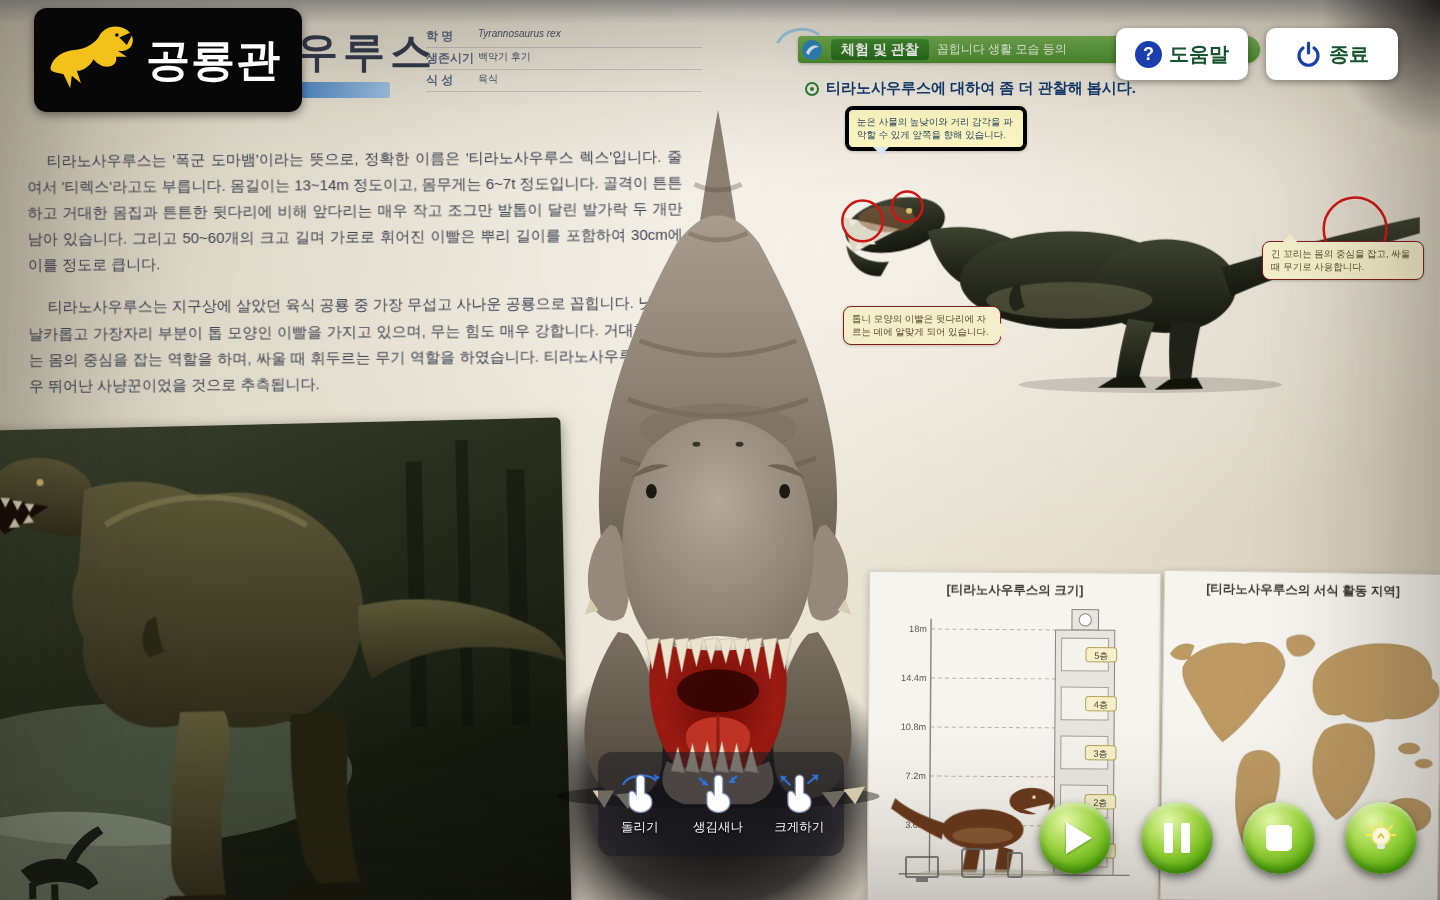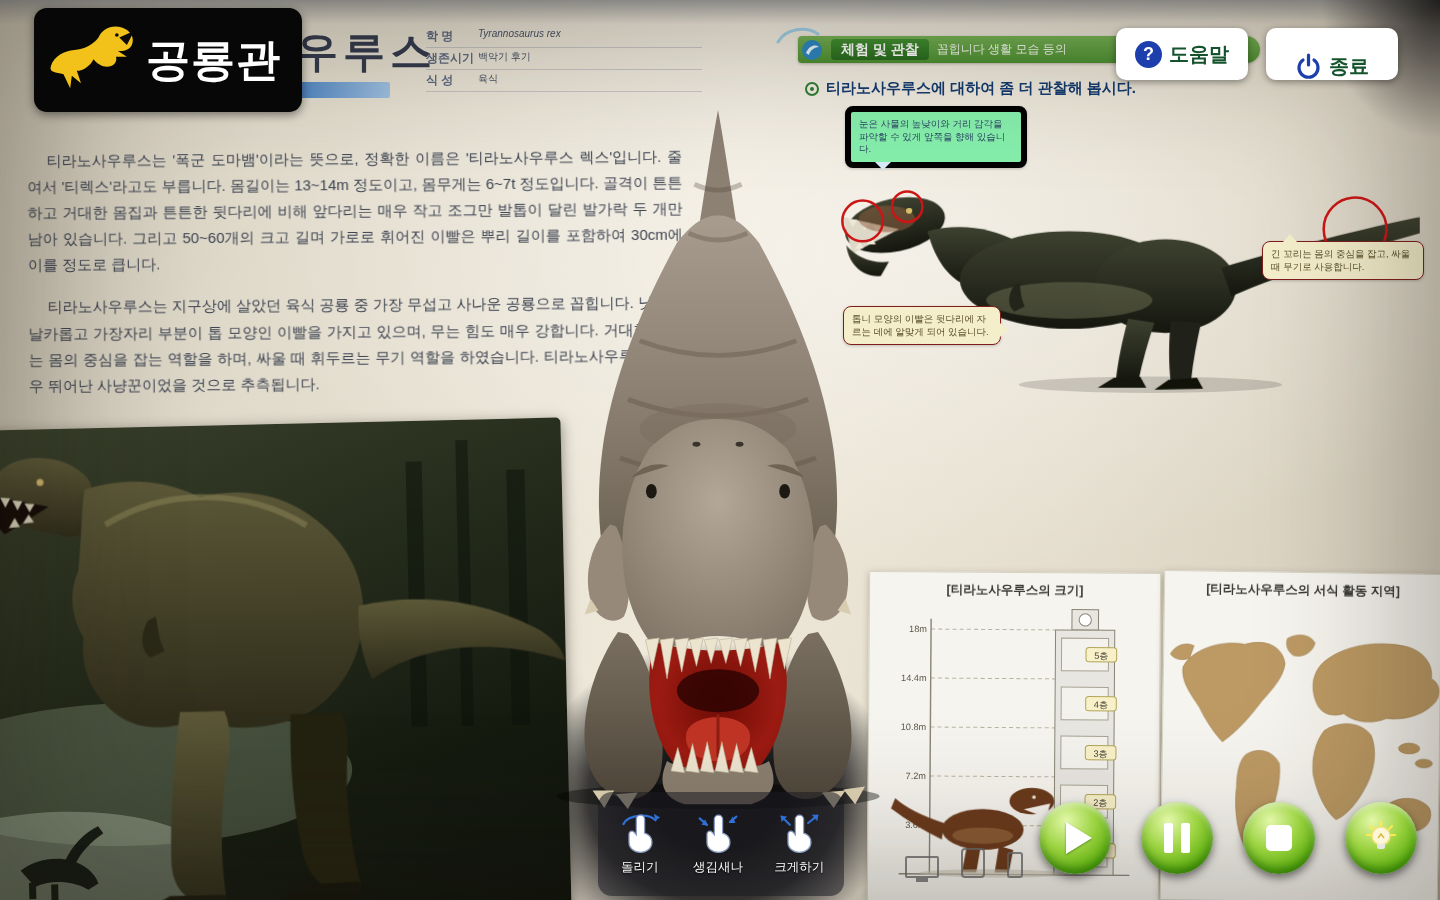--- a/index.html
+++ b/index.html
@@ -44,40 +44,40 @@
   .banner { left:34px; top:8px; width:268px; height:104px; background:#070707;
     border-radius:13px; display:flex; align-items:center; padding:0 12px; gap:0;
     box-shadow:0 3px 10px rgba(0,0,0,.45); z-index:22; }
   .banner-title { color:#fff; font-size:44px; font-weight:bold; letter-spacing:1px; }
 
   
   .top-btn { top:28px; height:52px; width:132px; background:#fff; border-radius:10px;
     display:flex; align-items:center; justify-content:center; gap:7px; cursor:pointer;
     box-shadow:0 2px 7px rgba(0,0,0,.4); z-index:22; }
   .top-btn .lbl { color:#14532d; font-weight:bold; font-size:20px; }
-  .btn-help { left:1116px; } .btn-exit { left:1266px;align-items:flex-end; }
+  .btn-help { left:1116px; } .btn-exit { left:1266px; }
   .q-icon { width:27px; height:27px; border-radius:50%; background:#1d3fae; color:#fff;
     font-weight:bold; font-size:18px; display:flex; align-items:center; justify-content:center; }
 
   
   .obs-bar { left:798px; top:36px; width:462px; height:27px; border-radius:4px 14px 14px 4px;
     background:linear-gradient(180deg,#74b153,#4a8c2e); display:flex; align-items:center;
     padding:0 8px 0 3px; gap:8px; z-index:5; box-shadow:0 1px 3px rgba(0,0,0,.25); }
   .obs-left { background:linear-gradient(180deg,#3f8f2f,#27691c); border-radius:4px;
     height:21px; display:flex; align-items:center; padding:0 10px; color:#fff;
     font-weight:bold; font-size:14px; white-space:nowrap; }
   .obs-sub { color:#eef7e8; font-size:12px; white-space:nowrap; overflow:hidden; }
   .swoosh { left:776px; top:24px; z-index:5; }
   .obs-prompt { left:804px; top:79px; display:flex; align-items:center; gap:6px; z-index:5; }
   .obs-prompt .txt { font-size:15px; font-weight:bold; color:#123a6e; filter:blur(.3px); }
 
   
   .bubble { position:absolute; border-radius:8px; padding:6px 8px; font-size:9.5px;
     line-height:1.32; z-index:5; box-shadow:0 1px 3px rgba(0,0,0,.2); }
-  .bubble-blue { background:#86efac; border:6px solid #000000; color:#2c4a66; }
+  .bubble-blue { background:#fef9c3; border:4px solid #000000; color:#2c4a66; }
   .bubble-yellow { background:#f4eecb; border:1px solid #7f1d1d; color:#5a4f28; }
   .bubble-top { left:845px; top:106px; width:182px; }
   .bubble-top::after { content:""; position:absolute; left:24px; bottom:-8px;
     border-left:8px solid transparent; border-right:8px solid transparent; border-top:8px solid #d7ecf8; }
   .bubble-left { left:843px; top:306px; width:158px; }
   .bubble-left::after { content:""; position:absolute; right:-8px; top:16px;
     border-top:7px solid transparent; border-bottom:7px solid transparent; border-left:8px solid #f4eecb; }
   .bubble-right { left:1262px; top:241px; width:162px; }
   .bubble-right::after { content:""; position:absolute; left:20px; top:-8px;
     border-left:7px solid transparent; border-right:7px solid transparent; border-bottom:8px solid #f4eecb; }
@@ -104,21 +104,21 @@
     font-weight:bold; filter:blur(.35px); }
 
   
   .devices { left:905px; top:848px; display:flex; gap:22px; align-items:flex-end; z-index:6; opacity:.8; }
   .dev-monitor { width:34px; height:22px; border:2px solid #6a6a6a; border-radius:2px; position:relative; }
   .dev-monitor::after { content:""; position:absolute; left:9px; bottom:-6px; width:12px; height:4px; background:#6a6a6a; }
   .dev-tablet { width:24px; height:30px; border:2px solid #6a6a6a; border-radius:4px; }
   .dev-phone { width:16px; height:26px; border:2px solid #6a6a6a; border-radius:3px; }
 
   
-  .gestures { left:598px; top:792px; width:246px; height:104px; border-radius:14px;
+  .gestures { left:598px; top:752px; width:246px; height:104px; border-radius:14px;
     background:rgba(28,28,34,.55); display:flex; align-items:center;
     justify-content:space-around; z-index:20; padding:6px 4px; }
   .gesture-item { display:flex; flex-direction:column; align-items:center; gap:3px; }
   .gesture-item .glabel { color:#fff; font-size:12.5px; text-shadow:0 1px 2px #000; }
 
   
   .ctrl { top:802px; width:72px; height:72px; border-radius:50%; cursor:pointer; z-index:25;
     background:radial-gradient(circle at 38% 26%, #e3f7a9, #9ad23f 42%, #57a90c 76%, #3c7e04);
     box-shadow:0 4px 9px rgba(0,0,0,.5), inset 0 -5px 9px rgba(0,60,0,.4), inset 0 3px 5px rgba(255,255,255,.55);
     display:flex; align-items:center; justify-content:center; }

